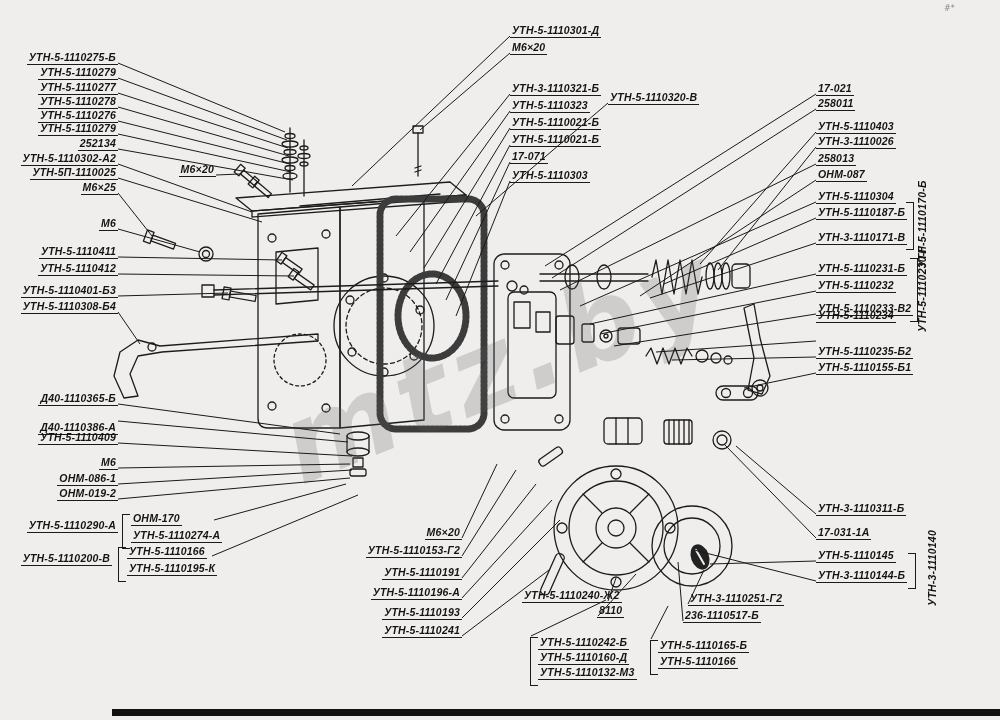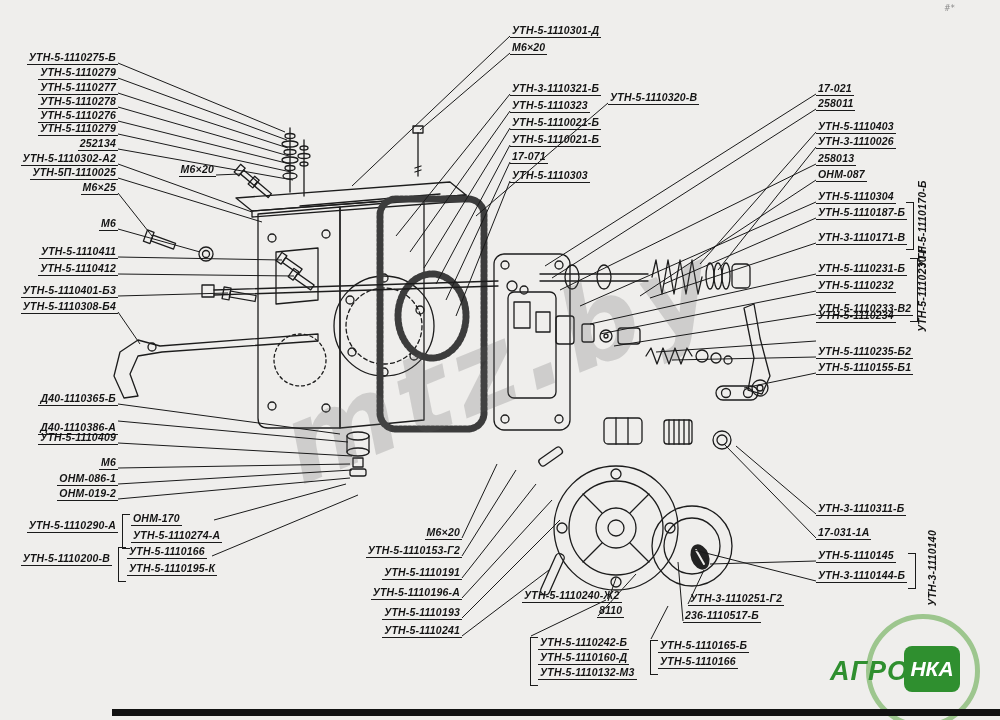--- a/index.html
+++ b/index.html
@@ -277,25 +277,20 @@
       <line x1="688" y1="604" x2="704" y2="570"></line>
       <line x1="683" y1="621" x2="678" y2="562"></line>
       <line x1="214" y1="520" x2="346" y2="484"></line>
       <line x1="212" y1="556" x2="358" y2="495"></line>
       <line x1="531" y1="636" x2="606" y2="600"></line>
       <line x1="651" y1="639" x2="668" y2="606"></line>
     </svg>
 
   <div id="corner-mark">#*</div>
 
-  <div id="logo">
-    <div class="logo-circle"></div>
-    <span class="logo-brand">АГРО</span>
-    <span class="logo-badge">НКА</span>
-  </div>
 
   <div id="footer-bar"></div>
 <div class="lbl" style="top: 51px; right: 882px;">УТН-5-1110275-Б</div>
     <div class="lbl" style="top: 66px; right: 882px;">УТН-5-1110279</div>
     <div class="lbl" style="top: 81px; right: 882px;">УТН-5-1110277</div>
     <div class="lbl" style="top: 95px; right: 882px; margin-left: 16px;">УТН-5-1110278</div>
     <div class="lbl" style="top: 109px; right: 882px;">УТН-5-1110276</div>
     <div class="lbl" style="top: 122px; right: 882px;">УТН-5-1110279</div>
     <div class="lbl" style="top: 137px; right: 882px;">252134</div>
     <div class="lbl" style="top: 152px; right: 882px;">УТН-5-1110302-А2</div>

